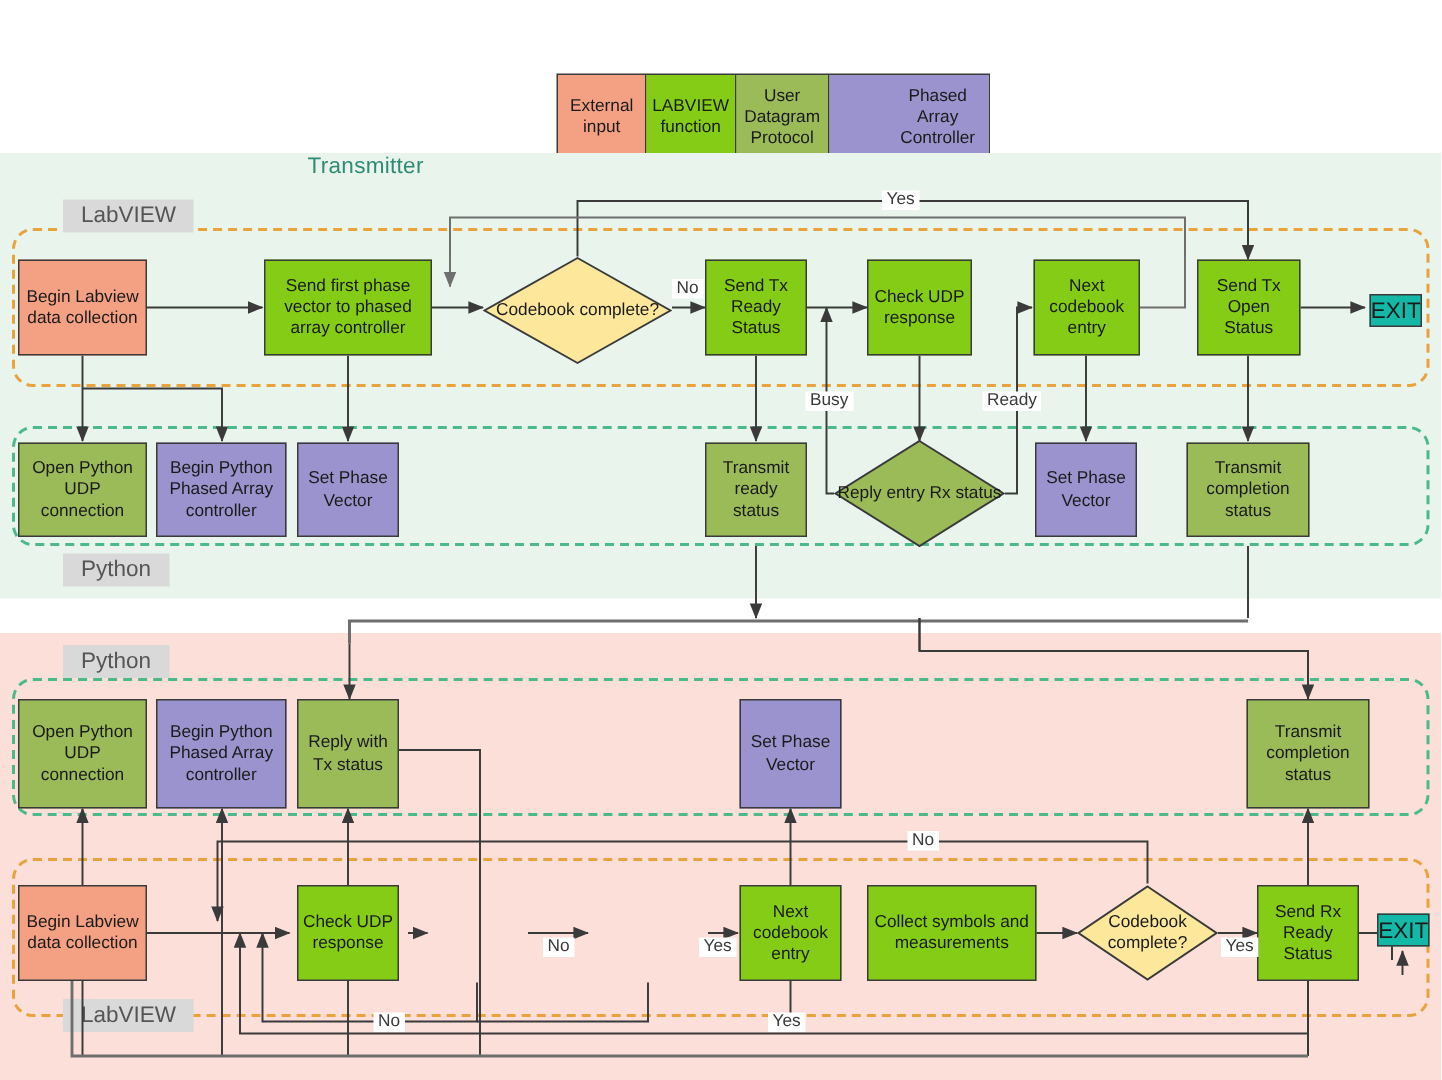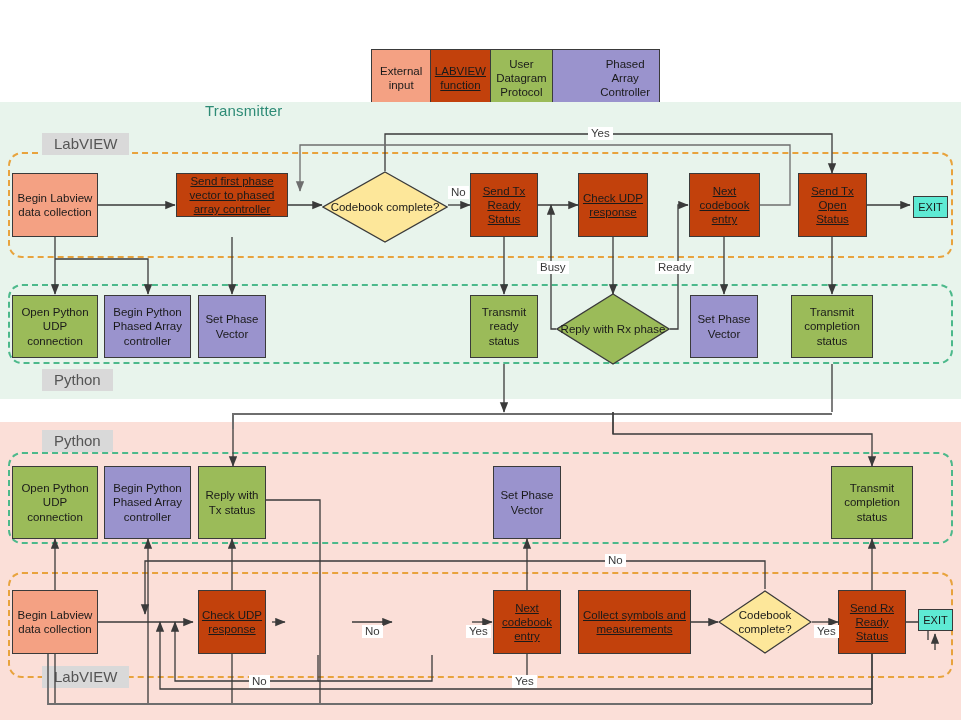--- a/index.html
+++ b/index.html
@@ -17,41 +17,41 @@
   .group{position:absolute;border:2.2px dashed #e8a33d;border-radius:14px;box-sizing:border-box;}
   .group.python{border-color:#4cb98b;}
 
   .glabel{position:absolute;background:#d9d9d9;color:#555555;font-size:15px;
           padding:2px 12px 3px 12px;white-space:nowrap;}
 
   .node{position:absolute;box-sizing:border-box;border:1.3px solid #3a3a3a;
         display:flex;align-items:center;justify-content:center;text-align:center;
         font-size:11.5px;line-height:1.22;color:#1a1a1a;padding:1px 2px;}
   .c-ext{background:#f4a183;}
-  .c-lv {background:#c2410c;text-decoration:underline;}
+  .c-lv {background:#84cc16;}
   .c-udp{background:#9bbb59;justify-content:center;}
   .c-pac{background:#9a93cd;}
 
   .diamond{position:absolute;}
   .diamond svg{position:absolute;left:0;top:0;}
   .diamond .dtxt{position:absolute;left:0;top:0;width:100%;height:100%;
         display:flex;align-items:center;justify-content:center;text-align:center;
         font-size:11.5px;line-height:1.22;color:#1a1a1a;}
 
   .legend{position:absolute;display:flex;border:1.3px solid #3a3a3a;box-sizing:border-box;}
   .legend .lcell{border-right:1.3px solid #3a3a3a;display:flex;align-items:center;
         justify-content:center;text-align:center;font-size:11.5px;line-height:1.22;color:#1a1a1a;}
   .legend .lcell:last-child{border-right:none;}
 
   .edgelabel{position:absolute;background:#ffffff;color:#3a3a3a;font-size:11.5px;
         padding:0 3px;white-space:nowrap;line-height:1.1;}
 
   .wires{position:absolute;left:0;top:0;width:961px;height:720px;}
-  .exit{position:absolute;box-sizing:border-box;border:1.3px solid #3a3a3a;background:#5eead4;
-        display:flex;align-items:center;justify-content:center;font-size:11px;color:#1a1a1a;}
+  .exit{position:absolute;box-sizing:border-box;border:1.3px solid #3a3a3a;background:#14b8a6;
+        display:flex;align-items:center;justify-content:center;font-size:15px;color:#1a1a1a;}
 </style>
 </head>
 <body>
 
 <div id="canvas">
 
   <div class="legend" style="left:371px;top:5px;width:289px;height:58px;">
     <div class="lcell c-ext" style="width:68px;">
       <span>External input</span>
     </div>
@@ -157,21 +157,21 @@
     </g>
 
     <g fill="none" stroke="#6e6e6e" stroke-width="1.9">
       <path d="M872,660 H48 V578"></path>
     </g>
   </svg>
 
   <div class="node c-ext" style="left:12px;top:129px;width:86px;height:64px;">
     <span>Begin Labview data collection</span>
   </div>
-  <div class="node c-lv" style="left:176px;top:129px;width:112px;height:44px;">
+  <div class="node c-lv" style="left:176px;top:129px;width:112px;height:64px;">
     <span>Send first phase vector to phased array controller</span>
   </div>
 
   <div class="diamond" style="left:322px;top:127px;width:126px;height:72px;">
     <svg width="126" height="72" viewBox="0 0 126 72">
         <polygon points="63,1 125,36 63,71 1,36" fill="#fde79a" stroke="#3a3a3a" stroke-width="1.3"></polygon>
       </svg>
     <div class="dtxt">
         <span>Codebook complete?</span>
       </div>
@@ -204,21 +204,21 @@
   </div>
   <div class="node c-udp" style="left:470px;top:251px;width:68px;height:63px;">
     <span>Transmit ready status</span>
   </div>
 
   <div class="diamond" style="left:556px;top:249px;width:114px;height:72px;">
     <svg width="114" height="72" viewBox="0 0 114 72">
         <polygon points="57,1 113,36 57,71 1,36" fill="#9bbb59" stroke="#3a3a3a" stroke-width="1.3"></polygon>
       </svg>
     <div class="dtxt">
-        <span>Reply with Rx phase</span>
+        <span>Reply entry Rx status</span>
       </div>
   </div>
 
   <div class="node c-pac" style="left:690px;top:251px;width:68px;height:63px;">
     <span>Set Phase Vector</span>
   </div>
   <div class="node c-udp" style="left:791px;top:251px;width:82px;height:63px;">
     <span>Transmit completion status</span>
   </div>
 

